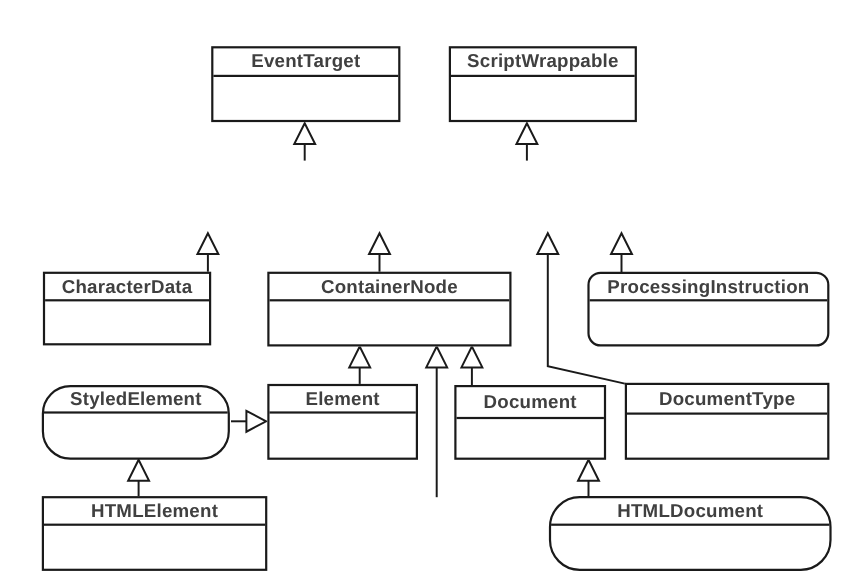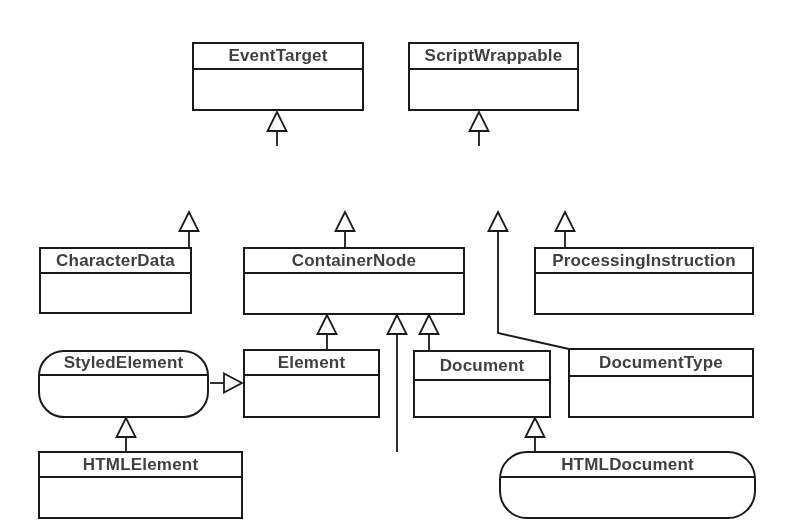--- a/index.html
+++ b/index.html
@@ -138,21 +138,21 @@
   <div class="uml-class" style="left:39px;top:247px;width:153px;height:67px;">
     <div class="uml-title" style="height:25px;">CharacterData</div>
     <div class="uml-body"></div>
   </div>
 
   <div class="uml-class" style="left:243px;top:247px;width:222px;height:68px;">
     <div class="uml-title" style="height:25px;">ContainerNode</div>
     <div class="uml-body"></div>
   </div>
 
-  <div class="uml-class" style="left:534px;top:247px;width:220px;height:68px;">
+  <div class="uml-class" style="left:534px;top:247px;width:220px;height:68px;border-radius:12px;">
     <div class="uml-title" style="height:25px;">ProcessingInstruction</div>
     <div class="uml-body"></div>
   </div>
 
   <div class="uml-class" style="left:38px;top:350px;width:171px;height:68px;border-radius:26px;">
     <div class="uml-title" style="height:24px;">StyledElement</div>
     <div class="uml-body"></div>
   </div>
 
   <div class="uml-class" style="left:243px;top:349px;width:137px;height:69px;">

